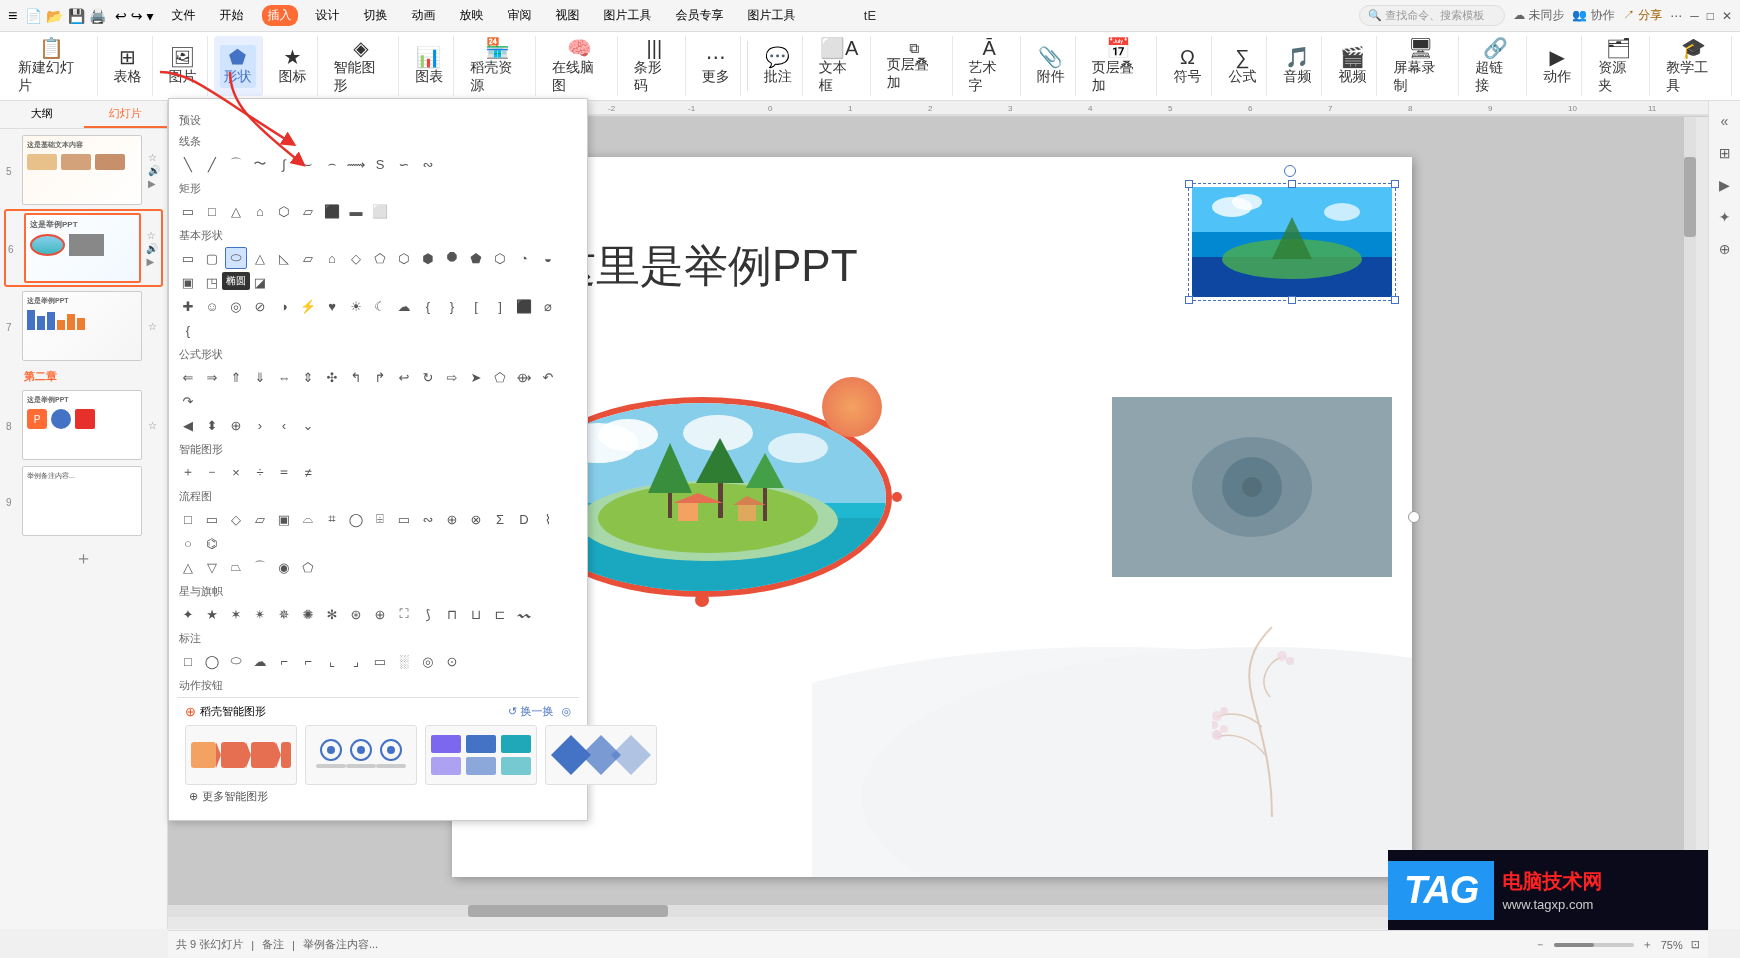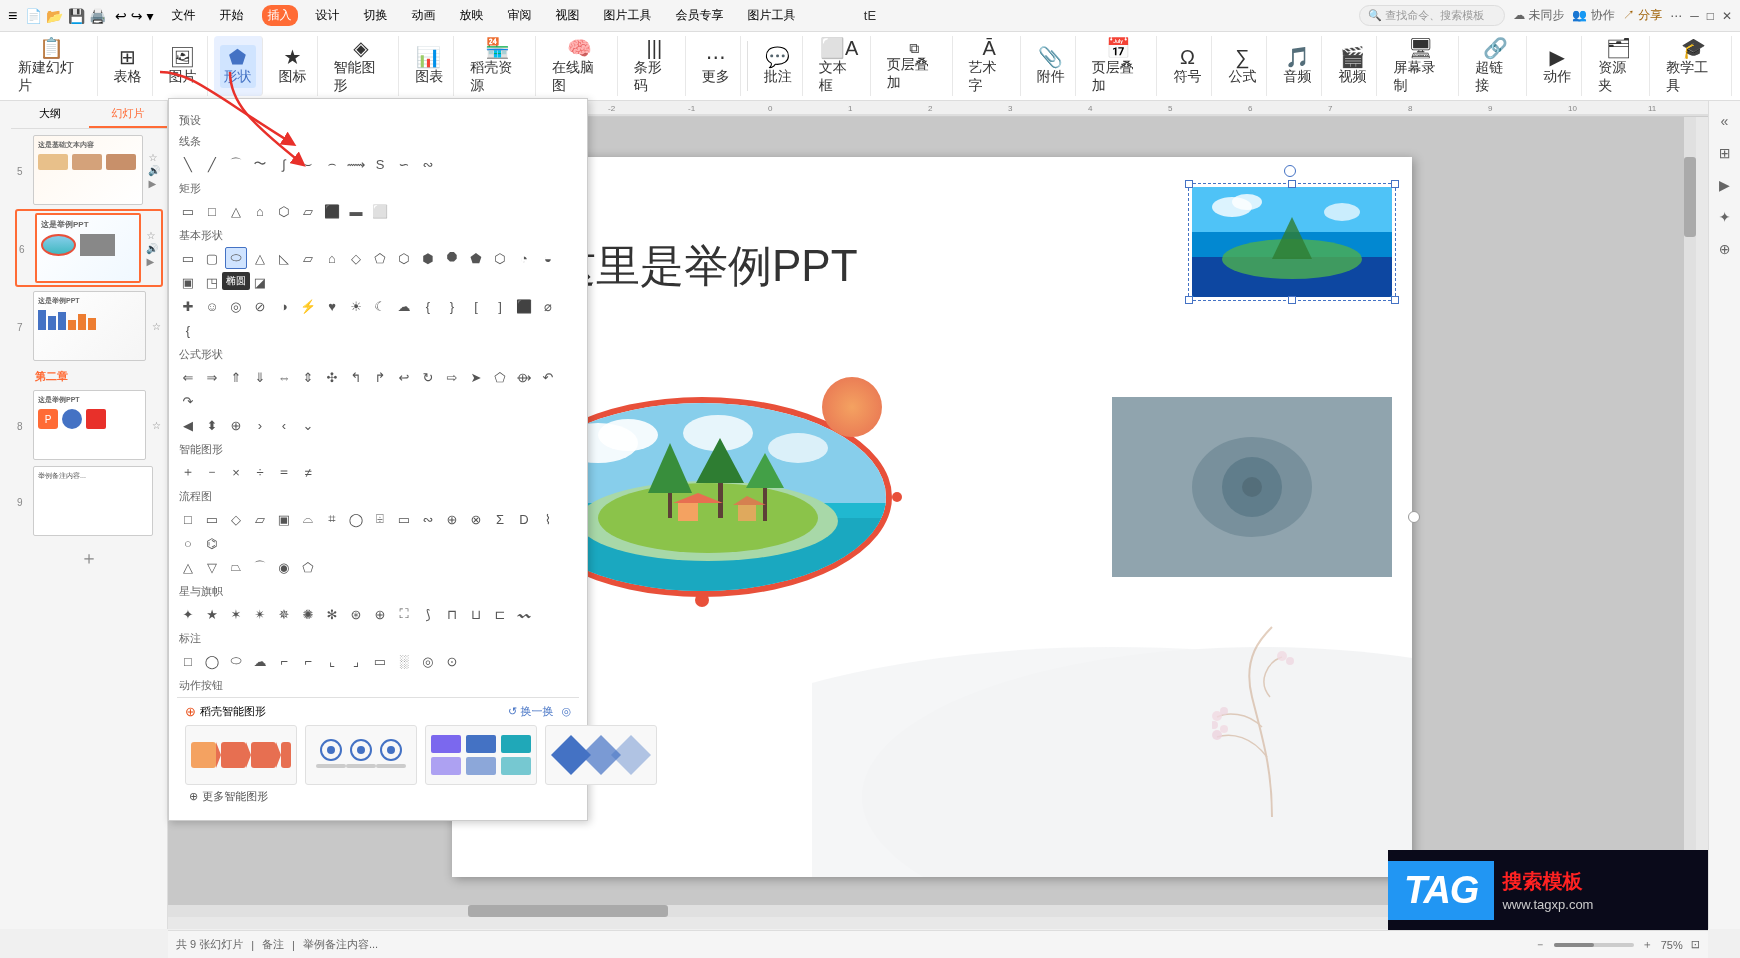--- a/index.html
+++ b/index.html
@@ -188,21 +188,20 @@
       height: calc(958px - 32px - 98px);
     }
     
     
     #left-panel {
       width: 168px;
       background: #f5f5f5;
       border-right: 1px solid #ddd;
       display: flex;
       flex-direction: column;
-      padding-left: 11px;
     }
     #panel-tabs {
       display: flex;
       border-bottom: 1px solid #ddd;
     }
     .panel-tab {
       flex: 1;
       text-align: center;
       padding: 5px 0;
       font-size: 11px;
@@ -1225,16 +1224,16 @@
   <span style="cursor:pointer;">＋</span>
   <span>75%</span>
   <span style="cursor:pointer;">⊡</span>
 </div>
 
 <div id="watermark" style="position:fixed; bottom:28px; right:32px; width:320px; height:80px; background:#0a0a1a; display:flex; align-items:center; z-index:300;">
   <div class="watermark-tag" style="background:#2196f3; color:white; font-size:38px; font-weight:900; padding:8px 16px; font-style:italic; letter-spacing:-1px;">
     <span>TAG</span>
   </div>
   <div class="watermark-text">
-    <div class="watermark-title" style="font-size:20px; font-weight:bold; color:#ff2222;">搜索模板</div>
+    <div class="watermark-title" style="font-size:20px; font-weight:bold; color:#ff2222;">电脑技术网</div>
     <div class="watermark-url" style="font-size:13px; color:#ccc; margin-top:2px;">www.tagxp.com</div>
   </div>
 </div>
 
 </body></html>

